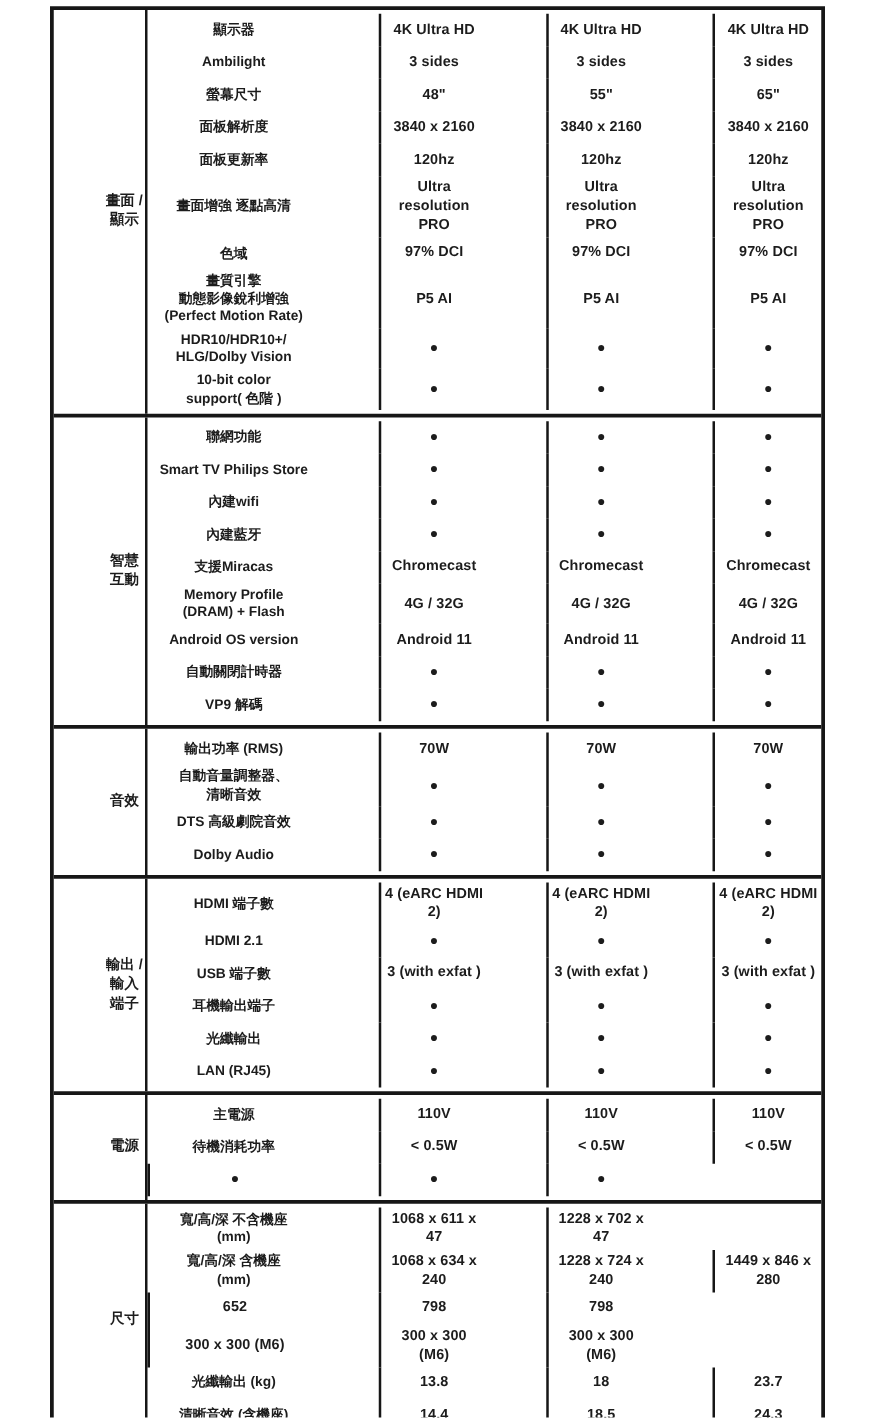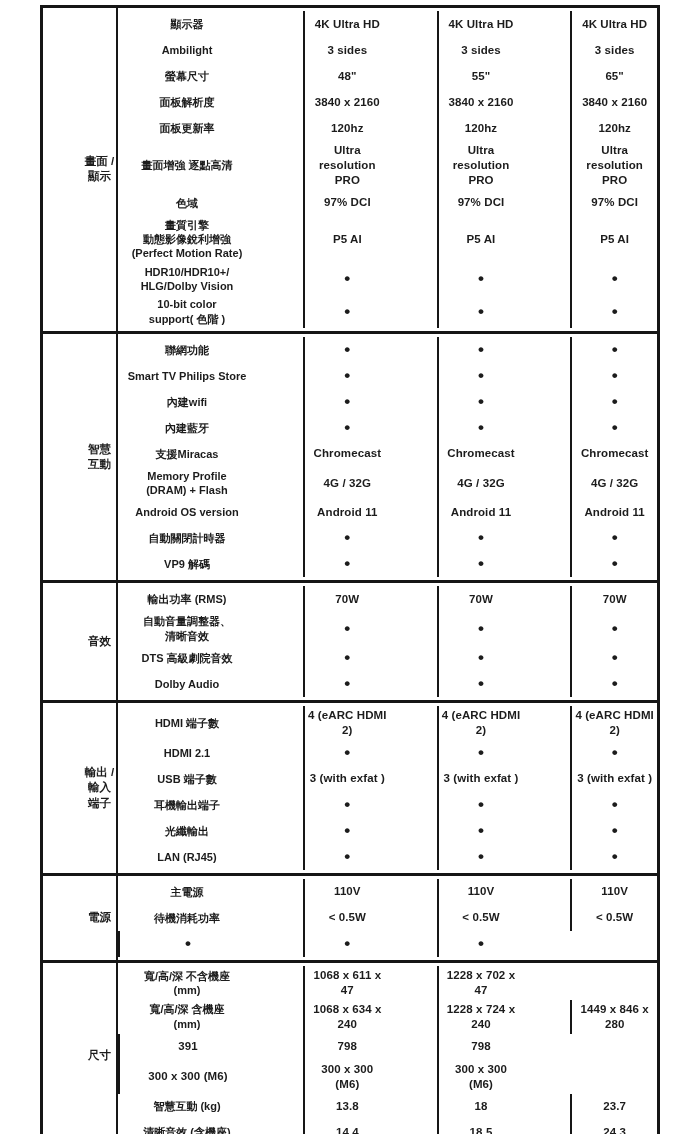--- a/index.html
+++ b/index.html
@@ -353,33 +353,33 @@
 
   <div class="row">
     <div class="cell label">寬/高/深 含機座
 (mm)</div>
     <div class="cell value">1068 x 634 x 240</div>
     <div class="cell value">1228 x 724 x 240</div>
     <div class="cell value">1449 x 846 x 280</div>
   </div>
 
   <div class="row">
-    <div class="cell value">391</div>
+    <div class="cell value">652</div>
     <div class="cell value">798</div>
     <div class="cell value">798</div>
   </div>
 
   <div class="row">
     <div class="cell value">300 x 300 (M6)</div>
     <div class="cell value">300 x 300 (M6)</div>
     <div class="cell value">300 x 300 (M6)</div>
   </div>
 
   <div class="row">
-    <div class="cell label">智慧互動 (kg)</div>
+    <div class="cell label">光纖輸出 (kg)</div>
     <div class="cell value">13.8</div>
     <div class="cell value">18</div>
     <div class="cell value">23.7</div>
   </div>
 
   <div class="row">
     <div class="cell label">清晰音效 (含機座)</div>
     <div class="cell value">14.4</div>
     <div class="cell value">18.5</div>
     <div class="cell value">24.3</div>

